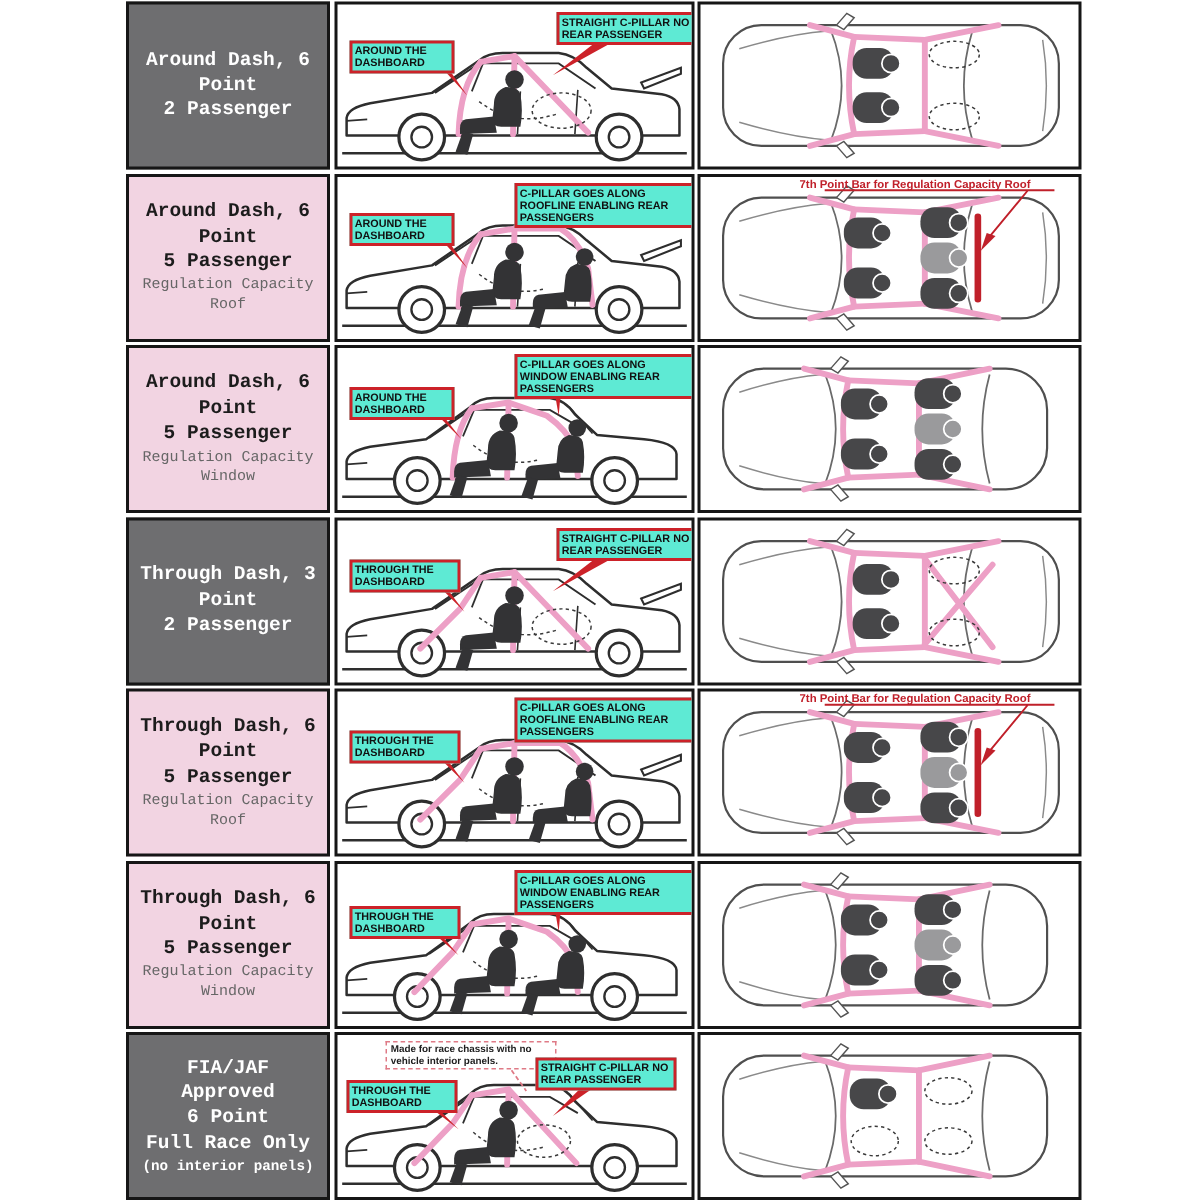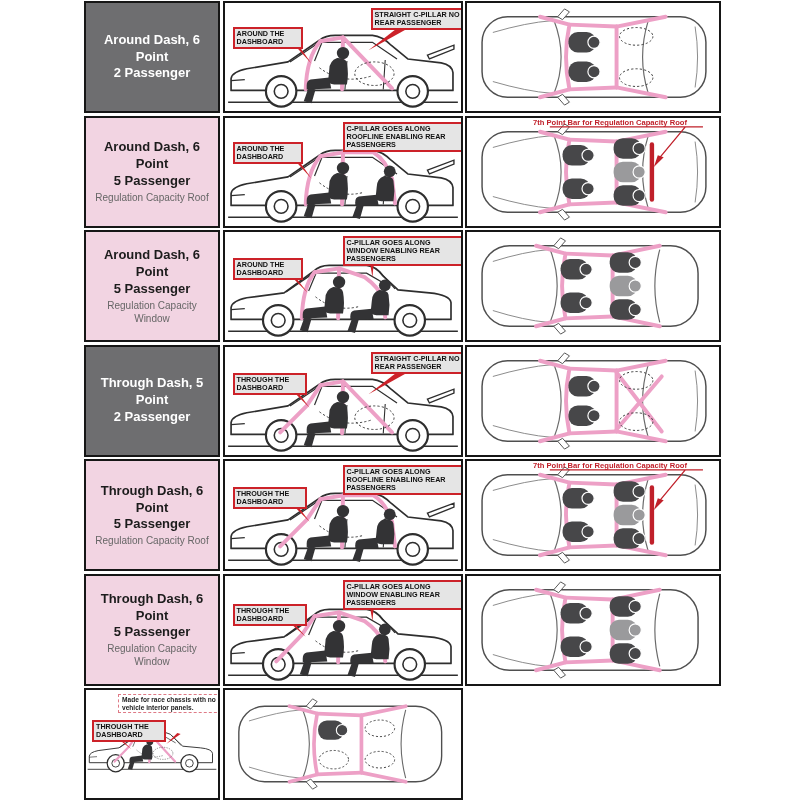--- a/index.html
+++ b/index.html
@@ -1,34 +1,34 @@
 <!DOCTYPE html>
 <html style="--row-dark-bg: #6e6e70; --row-pink-bg: #f2d4e2; --cage-pink: #eda0c6; --callout-red: #cc2229; --annotation-red: #c0202a; --subtitle-gray: #666666; --note-dash-red: #df7a86;"><head>
 <meta charset="utf-8">
 <style>
   html,body{margin:0;padding:0;}
   body{width:800px;height:800px;background:#fff;font-family:"Liberation Sans",sans-serif;position:relative;overflow:hidden;}
   .chart{position:absolute;left:84px;top:1px;display:grid;grid-template-columns:136px 240px 256px;grid-auto-rows:112px;gap:2.5px;}
   .cell{border:2px solid #161616;background:#fff;position:relative;box-sizing:border-box;overflow:hidden;}
-  .label{display:flex;flex-direction:column;align-items:center;justify-content:center;text-align:center;padding:4px;}
+  .label{display:flex;flex-direction:column;align-items:center;justify-content:center;text-align:center;padding:4px;font-family:Liberation Mono, monospace;}
   .label.dark{background:var(--row-dark-bg,#6e6e70);color:#fff;}
   .label.pink{background:var(--row-pink-bg,#f2d4e2);color:#1c1c1c;}
   .t{font-weight:700;font-size:13px;line-height:1.3;}
   .sub{font-size:10px;line-height:1.3;margin-top:1px;text-align:center;}
   .pink .sub{color:var(--subtitle-gray,#666);}
   .dark .sub{font-weight:700;font-size:9.5px;color:#fff;}
   svg.art{width:100%;height:100%;display:block;}
   .cage{fill:none;stroke:var(--cage-pink,#eda0c6);stroke-width:4;stroke-linecap:round;stroke-linejoin:round;}
   .dot{fill:none;stroke:#3a3a3a;stroke-width:1;stroke-dasharray:2.2,2.2;}
   .ptr{fill:var(--callout-red,#cc2229);}
   .redbar{stroke:var(--annotation-red,#c0202a);stroke-width:4.5;fill:none;stroke-linecap:round;}
   .redline{stroke:var(--annotation-red,#c0202a);stroke-width:1.3;fill:none;}
   .redfill{fill:var(--annotation-red,#c0202a);}
   .dashptr{stroke:var(--note-dash-red,#df7a86);stroke-width:1.2;stroke-dasharray:3,2;fill:none;}
-  .callout{position:absolute;background:#e5e5e5;border:2px solid var(--callout-red,#cc2229);color:#111;
+  .callout{position:absolute;background:#5eead4;border:2px solid var(--callout-red,#cc2229);color:#111;
            font-weight:700;font-size:7.2px;line-height:1.12;padding:1px 2px;letter-spacing:0;}
   .annotation{position:absolute;color:var(--annotation-red,#c0202a);font-weight:700;font-size:7.6px;
               top:0;left:54px;width:178px;text-align:center;}
   .note{position:absolute;background:#fff;border:1.6px dashed var(--note-dash-red,#df7a86);color:#1c1c1c;
         font-weight:700;font-size:6.6px;line-height:1.15;padding:1px 3px;}
 </style>
 </head>
 <body>
 
 <svg width="0" height="0" style="position:absolute" aria-hidden="true">
@@ -192,21 +192,21 @@
       <path class="cage" d="M148,24 L196,14 M148,86 L196,96"></path>
       <use href="#fig-top" transform="translate(112,38)" fill="#474749"></use>
       <use href="#fig-top" transform="translate(112,72)" fill="#474749"></use>
       <use href="#fig-top" transform="translate(162,31)" fill="#474749"></use>
       <use href="#fig-top" transform="translate(162,55)" fill="#9a9a9c"></use>
       <use href="#fig-top" transform="translate(162,79)" fill="#474749"></use>
     </svg>
   </div>
 
   <div class="cell label dark">
-    <div class="t">Through Dash, 5 Point</div>
+    <div class="t">Through Dash, 3 Point</div>
     <div class="t">2 Passenger</div>
   </div>
   <div class="cell">
     <svg class="art" viewBox="0 0 240 110">
       <use href="#sedan-side"></use>
       <path class="cage" d="M97,39 L83,60 L56,87"></path>
       <path class="cage" d="M97,39 L120,35 L119,88"></path>
       <path class="cage" d="M120,35 L170,87"></path>
       <path class="dot" d="M96,66 Q120,84 150,74"></path>
       <ellipse class="dot" cx="152" cy="72" rx="20" ry="12"></ellipse>
@@ -299,20 +299,26 @@
       <path class="cage" d="M148,24 L148,86"></path>
       <path class="cage" d="M148,24 L196,14 M148,86 L196,96"></path>
       <use href="#fig-top" transform="translate(112,38)" fill="#474749"></use>
       <use href="#fig-top" transform="translate(112,72)" fill="#474749"></use>
       <use href="#fig-top" transform="translate(162,31)" fill="#474749"></use>
       <use href="#fig-top" transform="translate(162,55)" fill="#9a9a9c"></use>
       <use href="#fig-top" transform="translate(162,79)" fill="#474749"></use>
     </svg>
   </div>
 
+  <div class="cell label dark">
+    <div class="t">FIA/JAF Approved</div>
+    <div class="t">6 Point</div>
+    <div class="t">Full Race Only</div>
+    <div class="sub">(no interior panels)</div>
+  </div>
   <div class="cell">
     <svg class="art" viewBox="0 0 240 110">
       <use href="#hatch-side"></use>
       <path class="cage" d="M91,41 L78,60 L52,87"></path>
       <path class="cage" d="M91,41 L116,37 L115,88"></path>
       <path class="cage" d="M116,37 L162,87"></path>
       <path class="dot" d="M92,66 Q112,84 140,76"></path>
       <ellipse class="dot" cx="140" cy="72" rx="18" ry="11"></ellipse>
       <use href="#fig-side" transform="translate(108,78)" fill="#333335"></use>
       <path class="dashptr" d="M118,24 L128,38"></path>

